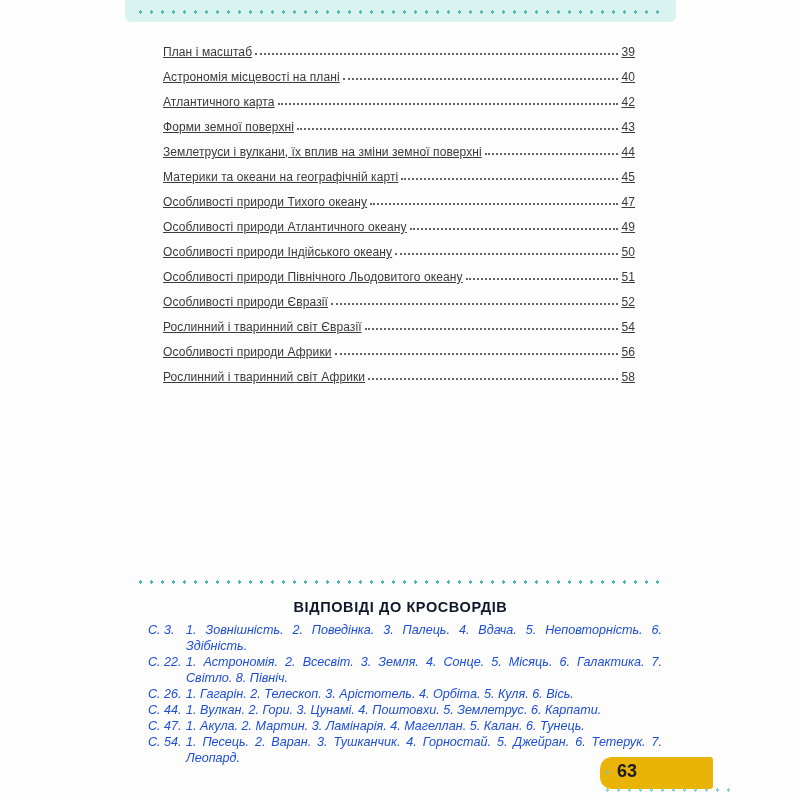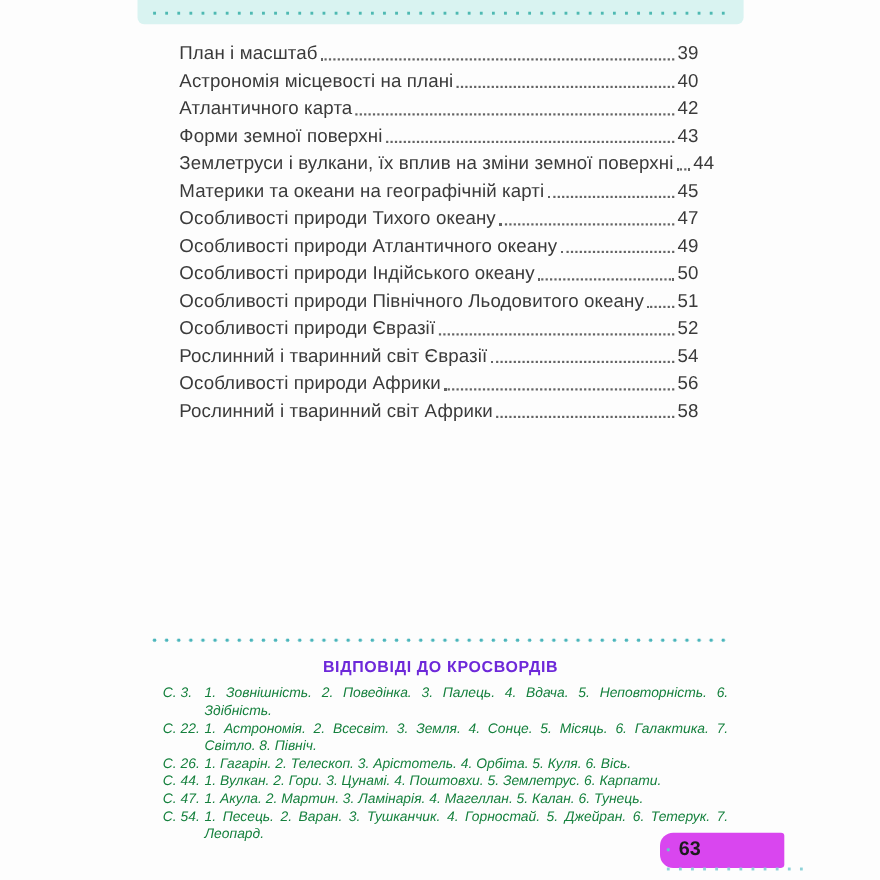--- a/index.html
+++ b/index.html
@@ -22,53 +22,53 @@
     background-image:radial-gradient(circle, #4eb9b2 1.5px, rgba(0,0,0,0) 1.7px);
     background-size:11px 8px; background-repeat:repeat-x; background-position:0 center;
   }
 
   
   .toc {
     position:absolute; left:163px; top:36px; width:472px;
   }
   .toc-row {
     display:flex; align-items:flex-end; height:25px;
-    font-size:17px; letter-spacing:0.1px;
+    font-size:12px; letter-spacing:0.1px;text-decoration:underline;
   }
   .toc-title { white-space:nowrap; padding-bottom:2px; }
   .toc-leader {
     flex:1; border-bottom:2px dotted #636363;
     margin:0 3px 6px 3px; min-width:12px;
   }
   .toc-page { padding-bottom:2px; }
 
   
   .separator {
     position:absolute; left:135px; top:578px; width:531px;
     background-image:radial-gradient(circle, #4ab5bb 1.6px, rgba(0,0,0,0) 1.8px);
   }
 
   
   .answers-heading {
     position:absolute; left:135px; top:599px; width:531px;
     text-align:center; font-size:14.5px; font-weight:bold;
-    color:#6d28d9; letter-spacing:0.6px;
+    color:#0f172a; letter-spacing:0.6px;
   }
   .answers {
     position:absolute; left:148px; top:622px; width:514px;
-    font-style:italic; font-size:12.6px; line-height:16px; color:#15803d;
+    font-style:italic; font-size:12.6px; line-height:16px; color:#1d4ed8;
   }
   .ans-row { display:flex; }
   .ans-label { flex:0 0 38px; white-space:nowrap; }
   .ans-text { flex:1; text-align:justify; }
 
   
   .page-badge {
     position:absolute; left:600px; top:757px; width:113px; height:32px;
-    background:#d946ef; border-radius:12px 3px 3px 12px;
+    background:#eab308; border-radius:12px 3px 3px 12px;
   }
   .page-badge .badge-dot {
     position:absolute; left:6px; top:14px; width:3px; height:3px;
     background:#6cc5c5; border-radius:50%;
   }
   .page-number {
     position:absolute; left:17px; top:4px;
     font-size:18px; font-weight:bold; color:#1c1c1c; font-style:normal;
   }
   .badge-dots {

